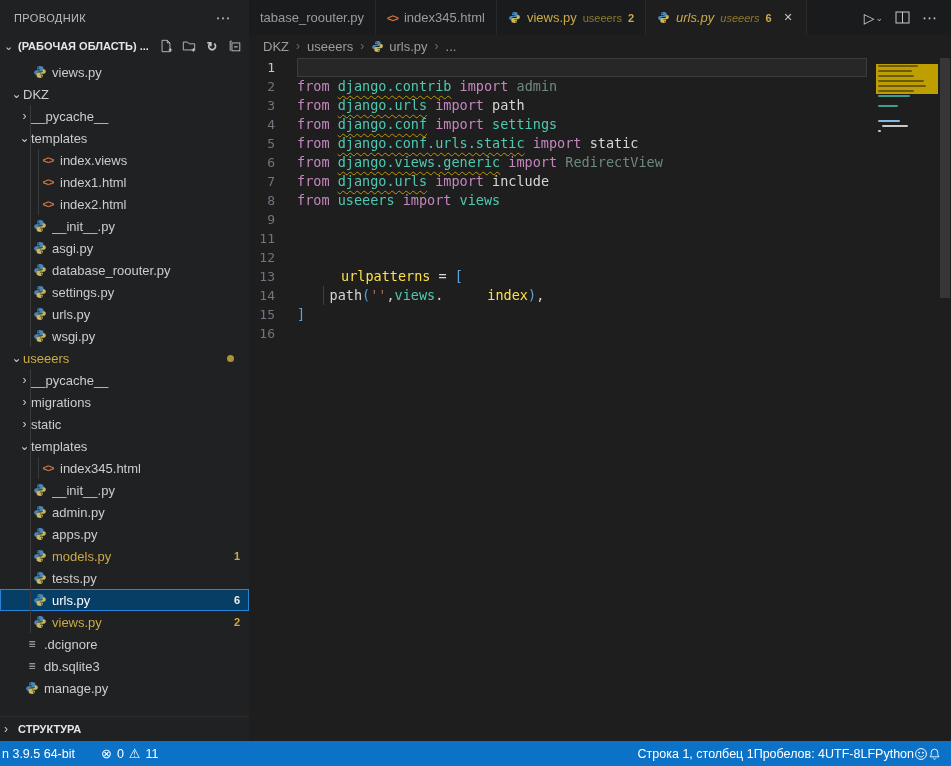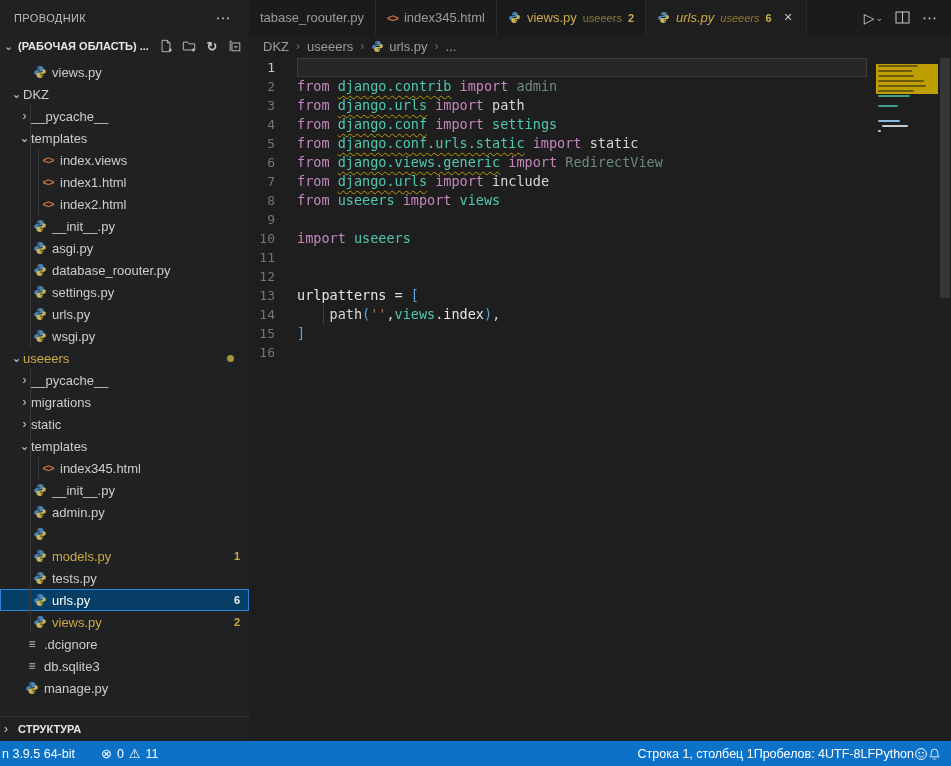--- a/index.html
+++ b/index.html
@@ -72,21 +72,21 @@
   .code-wrap { flex:1; position:relative; overflow:hidden; padding-top:1px; }
   .codeline { display:flex; height:19px; line-height:19px;
     font-family:"DejaVu Sans Mono", monospace; font-size:13.5px; }
   .ln { width:48px; text-align:right; padding-right:22px; color:#6f7680; flex:none;
     font-size:13px; }
   .codeline.cur .ln { color:#c6c6c6; }
   .lc { flex:1; position:relative; white-space:pre; margin-right:84px; }
   .codeline.cur .lc { background:#272727; box-shadow:inset 0 0 0 1px #3c3c3c; }
   .lc.guide::before { content:""; position:absolute; left:26px; top:0; bottom:0; border-left:1px solid #404040; }
   .c-k { color:#c586c0; } .c-m { color:#4ec9b0; } .c-t { color:#d6d6d6; }
-  .c-d { color:#6d8a7f; } .c-v { color:#e5e5e5; } .c-b { color:#5ba3d9; } .c-s { color:#b0764f; }
+  .c-d { color:#6d8a7f; } .c-v { color:#fde047;margin-left:44px; } .c-b { color:#5ba3d9; } .c-s { color:#b0764f; }
   .c-q { color:#4ec9b0; text-decoration:underline; text-decoration-style:wavy;
     text-decoration-color:#bb9900; text-decoration-thickness:1px; text-underline-offset:4px; }
 
   .minimap { position:absolute; top:1px; right:13px; width:66px; bottom:0; }
   .mm-warn { position:absolute; left:4px; right:0; background:#bf9f00; }
   .mm-bar { position:absolute; height:2px; border-radius:1px; }
   .vscroll { position:absolute; top:1px; right:0; width:12px; bottom:0; }
   .vthumb { position:absolute; top:0; left:1px; width:10px; height:240px; background:#4a4a4a; opacity:.55; }
 
   
@@ -280,20 +280,21 @@
             </span>
             <span class="lbl">admin.py</span>
           </div>
           <div class="row" style="padding-left:33px">
             <span class="fico">
               <svg class="py-svg" width="14" height="14" viewBox="0 0 16 16">
                 <path fill="#4a87b8" d="M7.9 1.2c-2.1 0-3 .9-3 2.1v1.9h3.2v.8H3.6C2.2 6 1.4 7.2 1.4 8.6c0 1.4.7 2.5 2.1 2.5h1.3V9.3c0-1.2 1-2 2.2-2h3c1 0 1.9-.8 1.9-1.9V3.3c0-1.3-1.6-2.1-4-2.1zM6.3 2.5a.7.7 0 1 1 0 1.4.7.7 0 0 1 0-1.4z"></path>
                 <path fill="#c9b758" d="M8.1 14.8c2.1 0 3-.9 3-2.1v-1.9H7.9V10h4.5c1.4 0 2.2-1.2 2.2-2.6 0-1.4-.7-2.5-2.1-2.5h-1.3v1.8c0 1.2-1 2-2.2 2h-3c-1 0-1.9.8-1.9 1.9v2.1c0 1.3 1.6 2.1 4 2.1zm1.6-1.3a.7.7 0 1 1 0-1.4.7.7 0 0 1 0 1.4z"></path>
               </svg>
             </span>
+            <span class="lbl">apps.py</span>
           </div>
           <div class="row gold" style="padding-left:33px">
             <span class="fico">
               <svg class="py-svg" width="14" height="14" viewBox="0 0 16 16">
                 <path fill="#4a87b8" d="M7.9 1.2c-2.1 0-3 .9-3 2.1v1.9h3.2v.8H3.6C2.2 6 1.4 7.2 1.4 8.6c0 1.4.7 2.5 2.1 2.5h1.3V9.3c0-1.2 1-2 2.2-2h3c1 0 1.9-.8 1.9-1.9V3.3c0-1.3-1.6-2.1-4-2.1zM6.3 2.5a.7.7 0 1 1 0 1.4.7.7 0 0 1 0-1.4z"></path>
                 <path fill="#c9b758" d="M8.1 14.8c2.1 0 3-.9 3-2.1v-1.9H7.9V10h4.5c1.4 0 2.2-1.2 2.2-2.6 0-1.4-.7-2.5-2.1-2.5h-1.3v1.8c0 1.2-1 2-2.2 2h-3c-1 0-1.9.8-1.9 1.9v2.1c0 1.3 1.6 2.1 4 2.1zm1.6-1.3a.7.7 0 1 1 0-1.4.7.7 0 0 1 0 1.4z"></path>
               </svg>
             </span>
             <span class="lbl">models.py</span>
             <span class="badge">1</span>
@@ -464,24 +465,20 @@
               <span class="ln">7</span>
               <span class="lc"><span class="c-k">from </span><span class="c-q">django.urls</span><span class="c-t"> </span><span class="c-k">import</span><span class="c-t"> </span><span class="c-t">include</span></span>
             </div>
             <div class="codeline">
               <span class="ln">8</span>
               <span class="lc"><span class="c-k">from </span><span class="c-m">useeers</span><span class="c-t"> </span><span class="c-k">import</span><span class="c-t"> </span><span class="c-m">views</span></span>
             </div>
             <div class="codeline">
               <span class="ln">9</span>
               <span class="lc"></span>
-            </div>
-            <div class="codeline">
-              <span class="ln">10</span>
-              <span class="lc"><span class="c-k">import</span><span class="c-t"> </span><span class="c-m">useeers</span></span>
             </div>
             <div class="codeline">
               <span class="ln">11</span>
               <span class="lc"></span>
             </div>
             <div class="codeline">
               <span class="ln">12</span>
               <span class="lc"></span>
             </div>
             <div class="codeline">

